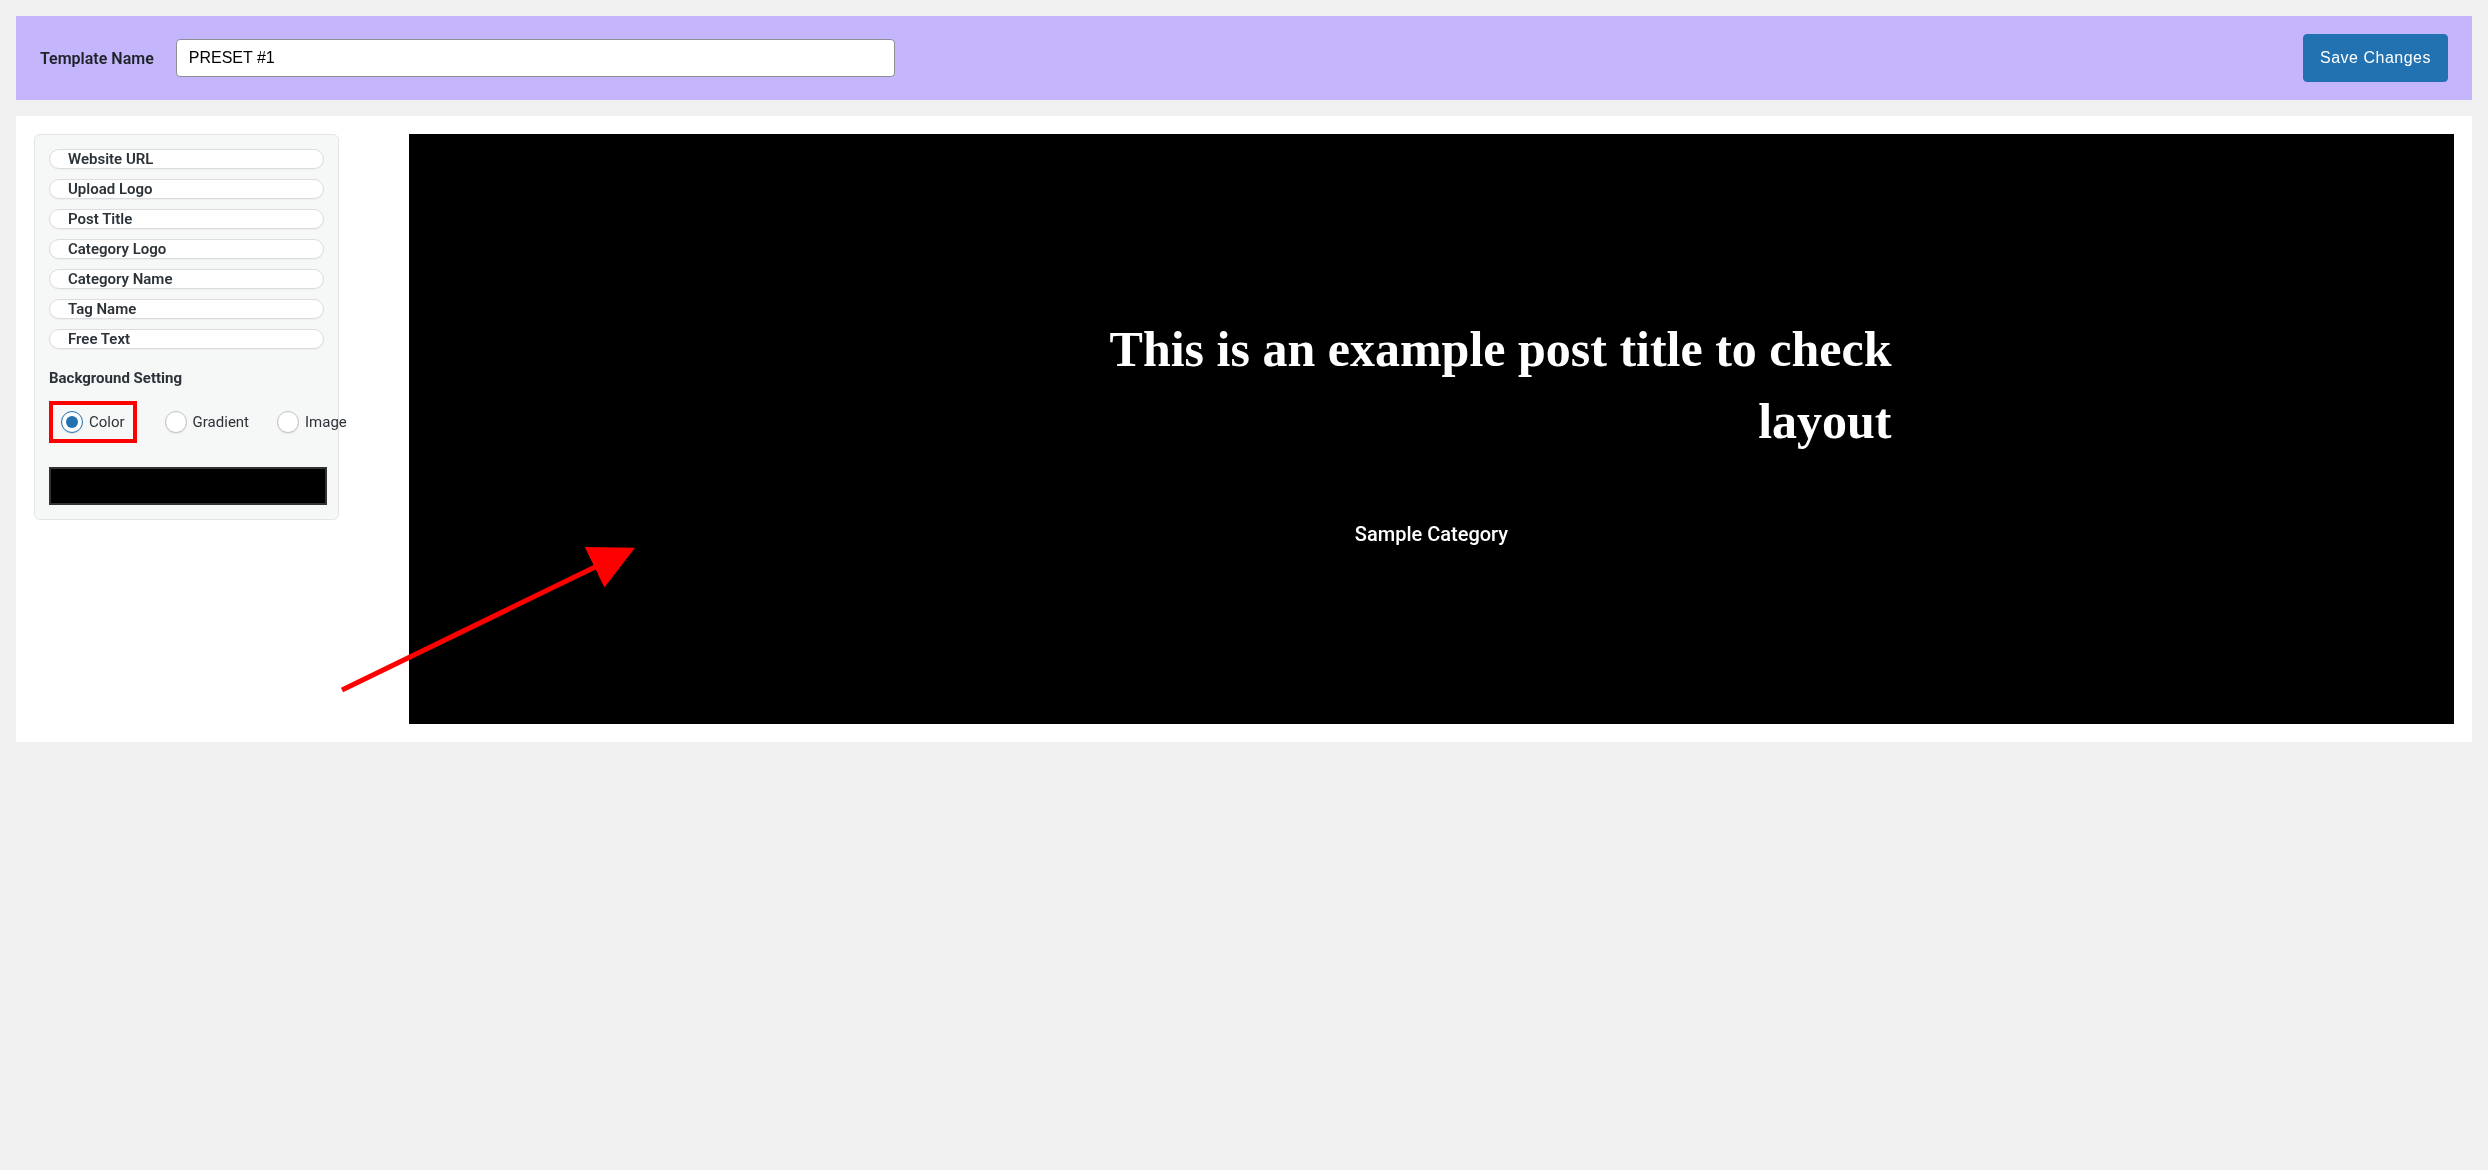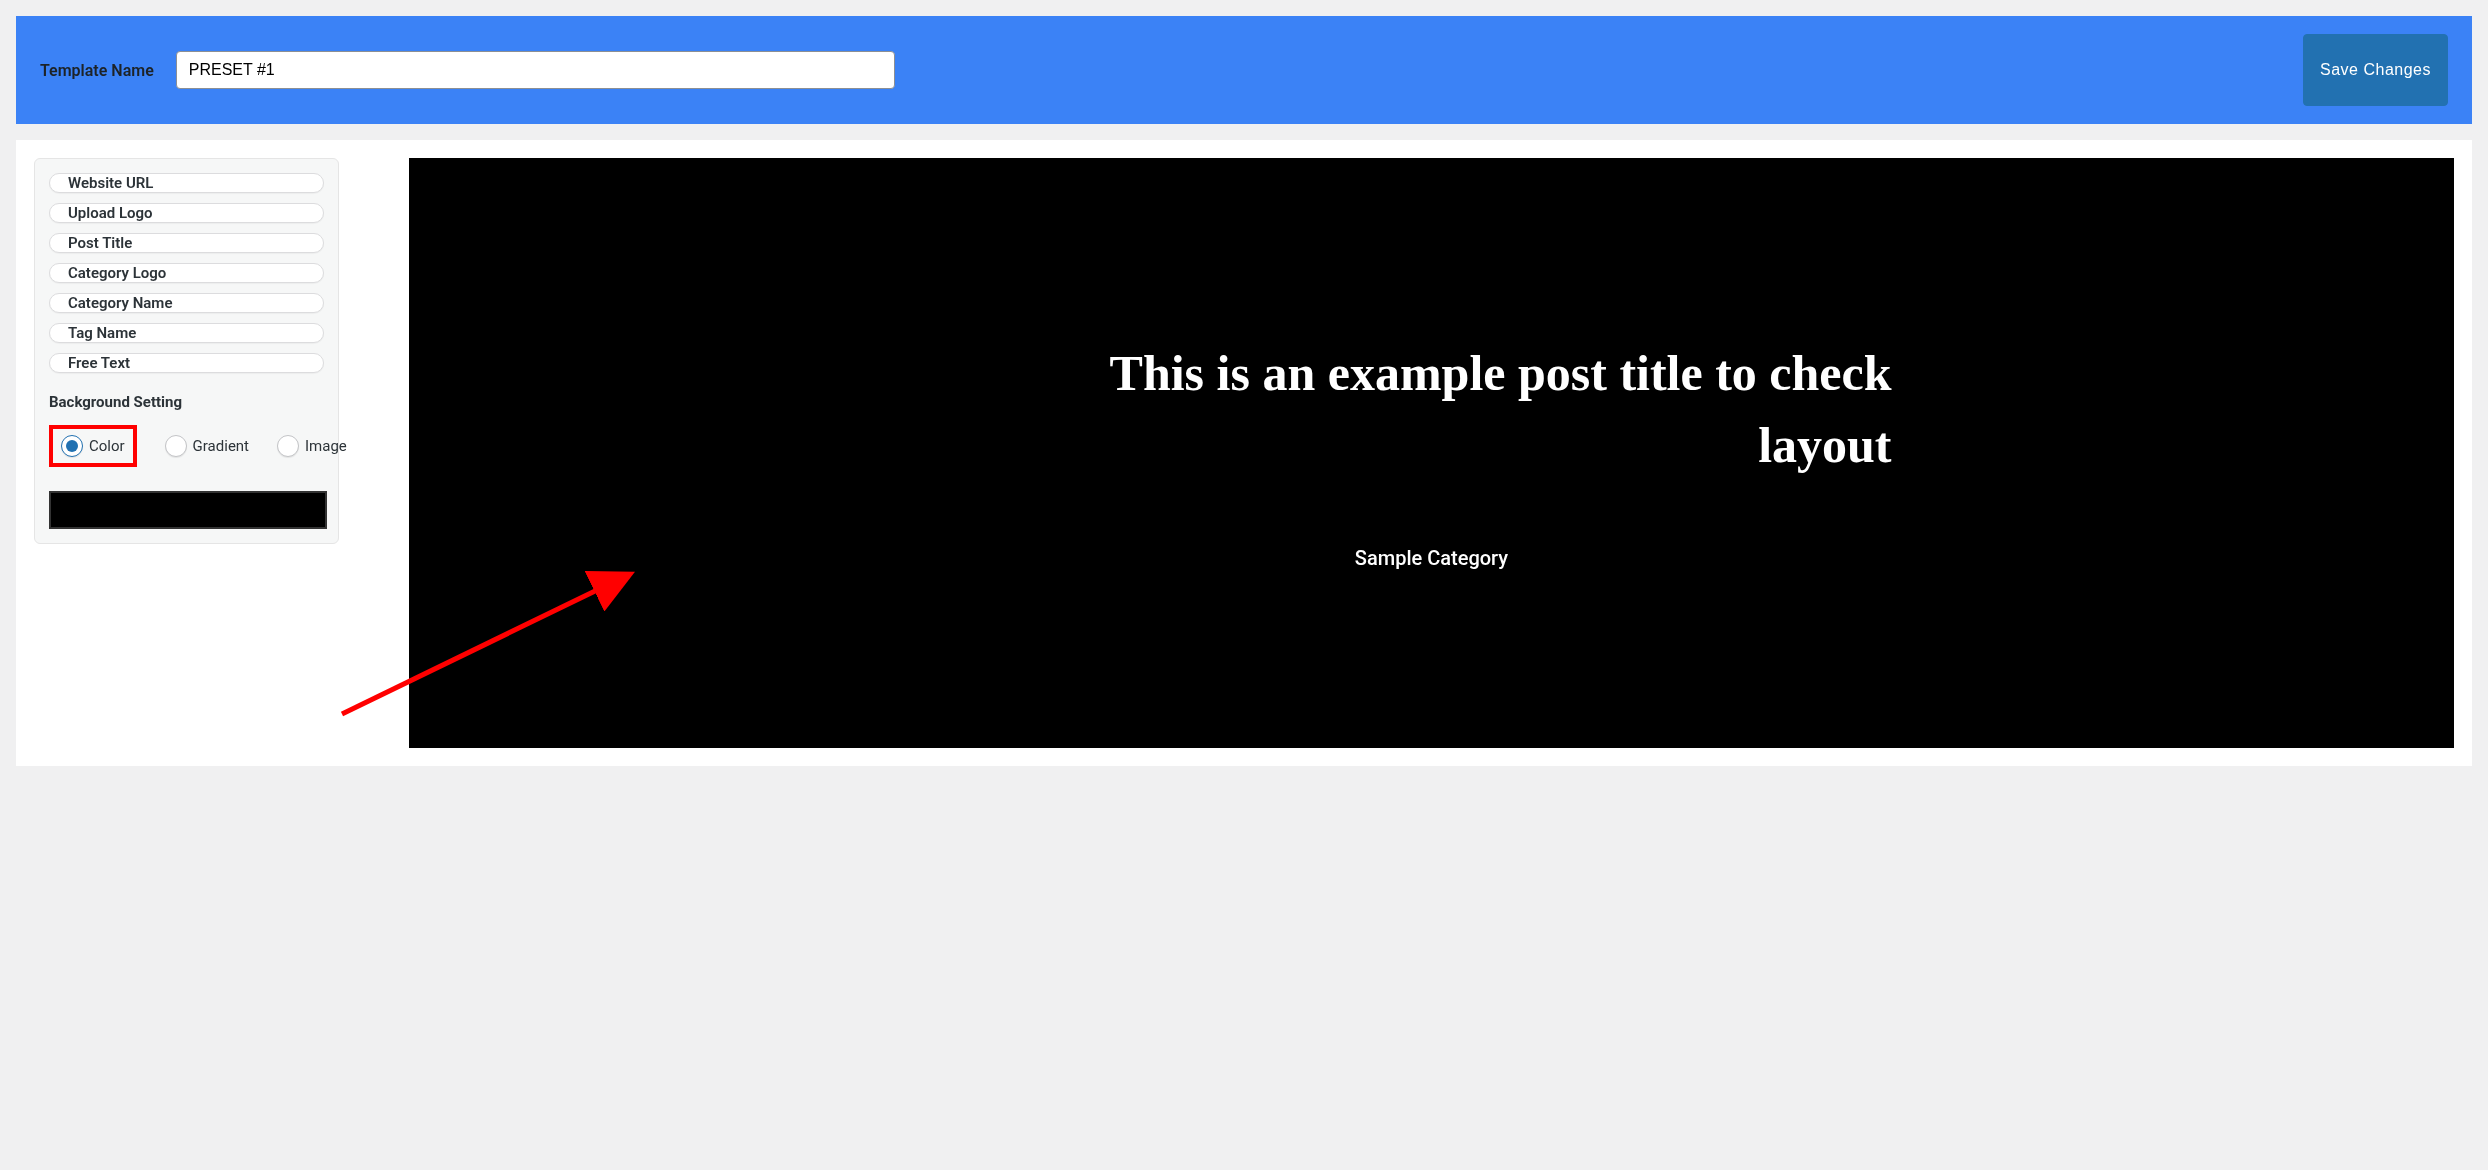--- a/index.html
+++ b/index.html
@@ -3,21 +3,21 @@
 <meta charset="utf-8">
 <style>
 * { box-sizing: border-box; margin: 0; padding: 0; }
 body {
   font-family: -apple-system, BlinkMacSystemFont, "Segoe UI", Roboto, Helvetica, Arial, sans-serif;
   background: #f0f0f1;
   color: #1d2327;
   font-size: 14px;
 }
 .top-bar {
-  background: #3b82f6;
+  background: #c4b5fd;
   margin: 16px;
   padding: 18px 24px;
   display: flex;
   align-items: center;
   justify-content: space-between;
 }
 .top-left { display: flex; align-items: center; gap: 22px; }
 .top-label { font-weight: 600; font-size: 16px; }
 .template-input {
   width: 719px; height: 38px;
@@ -25,21 +25,21 @@
   border-radius: 4px;
   padding: 8px 12px;
   font-size: 16px;
   background: #fff;
 }
 .save-btn {
   background: #2271b1;
   color: #fff;
   border: 1px solid #2271b1;
   border-radius: 4px;
-  padding: 26px 16px;
+  padding: 14px 16px;
   font-size: 16px;
   letter-spacing: 0.5px;
   cursor: pointer;
 }
 .main-panel {
   background: #ffffff;
   margin: 0 16px 16px;
   padding: 18px;
   display: flex;
   gap: 70px;

